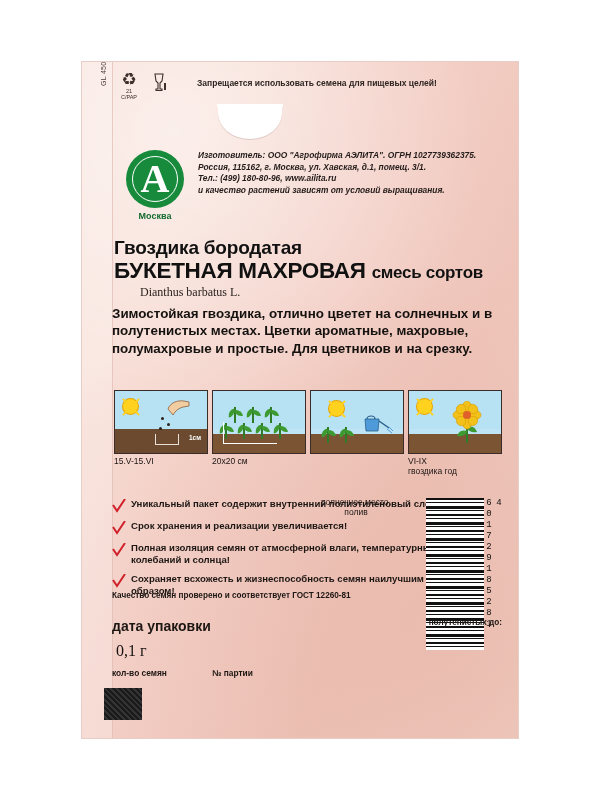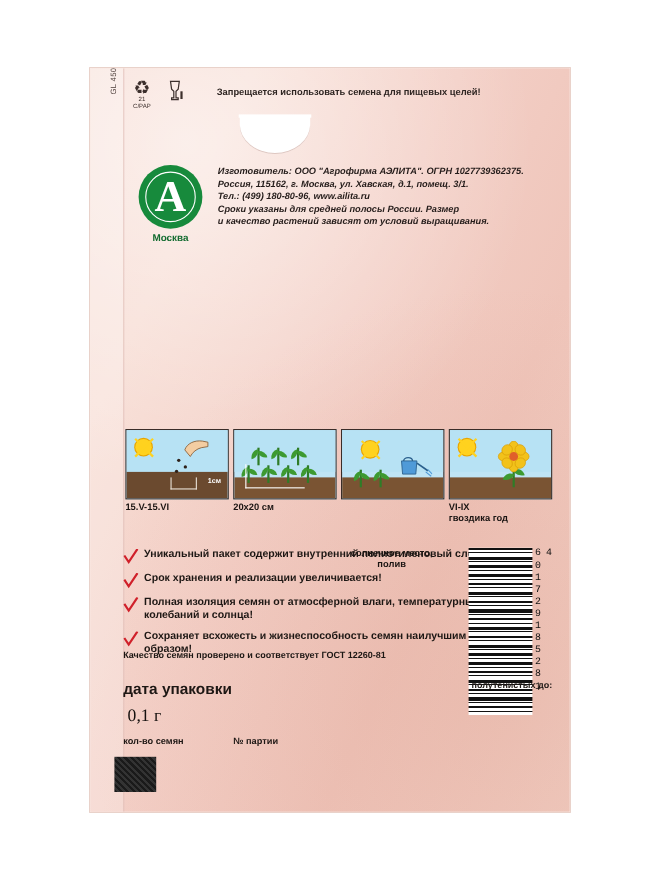--- a/index.html
+++ b/index.html
@@ -242,21 +242,21 @@
     position: absolute;
     left: 50%; top: 50%;
     width: 23px; height: 2px;
     background: #ffd21f;
     transform: translate(-50%,-50%) rotate(45deg);
   }
   .sun-rays2:after { transform: translate(-50%,-50%) rotate(-45deg); }
   .picto-cap {
     margin-top: 3px;
     font-size: 8.5px;
-    font-weight: bold;
+    font-weight: normal;
     color: #1b1513;
     text-align: left;
     line-height: 1.15;
   }
   .picto-cap.center { text-align: center; }
 
   .hand {
     position: absolute;
     right: 16px;
     top: 6px;
@@ -455,25 +455,33 @@
 
   <div class="logo">
     <div class="logo-circle">А</div>
     <div class="logo-label">Москва</div>
   </div>
 
   <div class="manufacturer">
     <div>Изготовитель: ООО "Агрофирма АЭЛИТА". ОГРН 1027739362375.</div>
     <div>Россия, 115162, г. Москва, ул. Хавская, д.1, помещ. 3/1.</div>
     <div>Тел.: (499) 180-80-96, www.ailita.ru</div>
-    <div>Сроки указаны для средней полосы России. Размер</div>
     <div>и качество растений зависят от условий выращивания.</div>
   </div>
 
-
+  <div class="title-block">
+    <div class="title-1">Гвоздика бородатая</div>
+    <div class="title-2">
+      <span>БУКЕТНАЯ МАХРОВАЯ</span>
+      <span class="mix">смесь сортов</span>
+    </div>
+    <div class="title-latin">Dianthus barbatus L.</div>
+  </div>
+
+  <div class="description">Зимостойкая гвоздика, отлично цветет на солнечных и в полутенистых местах. Цветки ароматные, махровые, полумахровые и простые. Для цветников и на срезку.</div>
 
   <div class="pictos">
 
     <div class="picto">
       <div class="picto-img">
         <div class="picto-sky"></div>
         <div class="picto-ground"></div>
         <div class="sun sun-rays sun-rays2" style="left:8px; top:8px;"></div>
         <div class="hand">
           <svg width="26" height="22" viewBox="0 0 26 22">

